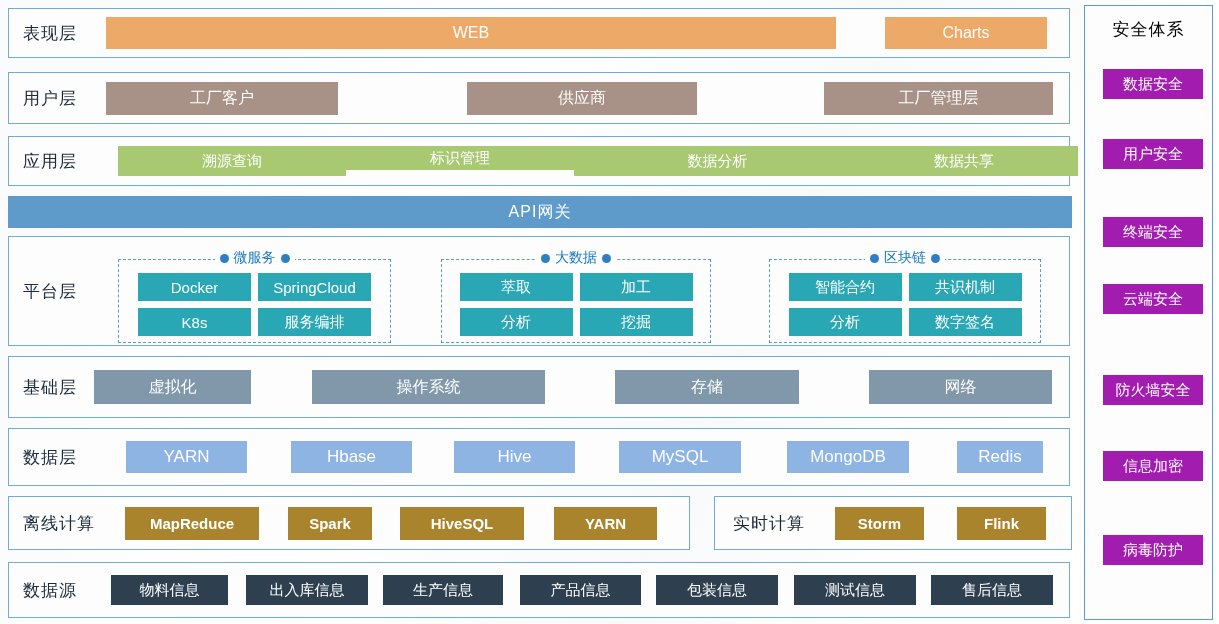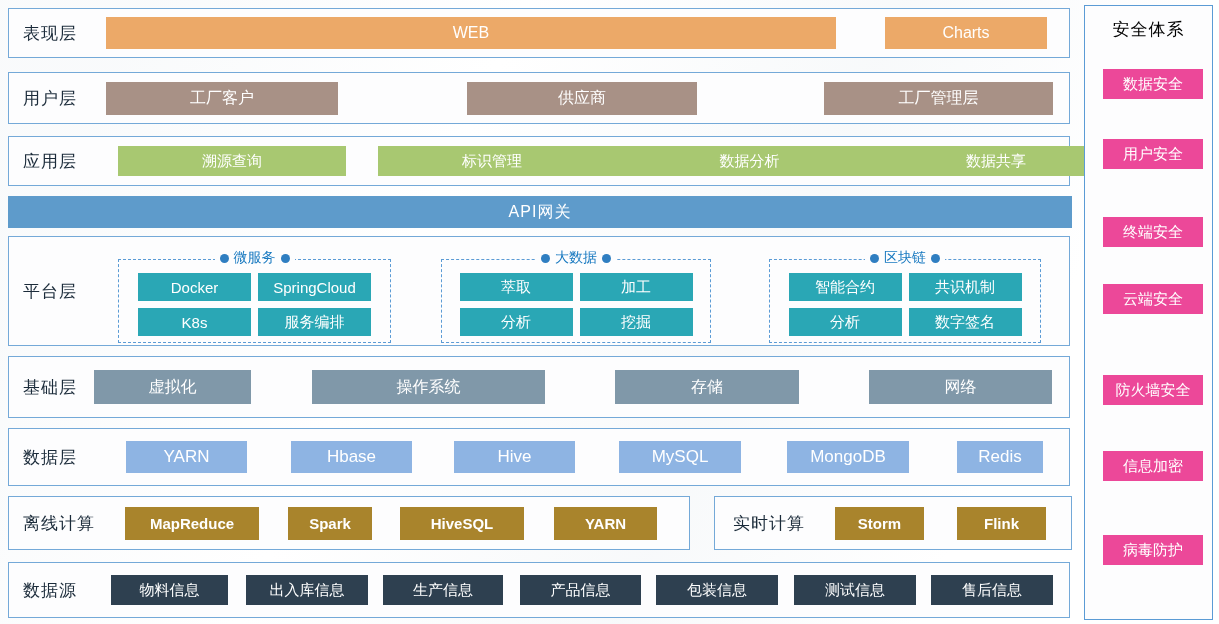--- a/index.html
+++ b/index.html
@@ -29,21 +29,21 @@
     color:#ffffff;box-sizing:border-box;flex-shrink:0;
   }
   .orange{background:#eca968;}
   .brown{background:#a89186;}
   .green{background:#a8c871;}
   .teal{background:#2aa7b5;}
   .slate{background:#8098a9;}
   .lblue{background:#8eb4e3;}
   .gold{background:#a9842c;font-weight:bold;}
   .navy{background:#2e4050;}
-  .sage{background:#ec4899;}
+  .sage{background:#a21caf;}
   #api-bar{
     position:absolute;left:0;top:196px;width:1064px;height:32px;
     background:#5e9bcb;color:#fff;font-size:16px;
     display:flex;align-items:center;justify-content:center;letter-spacing:1px;
   }
   .pgroup{
     position:absolute;height:84px;border:1.5px dashed #5b9bd5;box-sizing:border-box;
   }
   .pgroup-title{
     position:absolute;top:-11px;left:50%;transform:translateX(-50%);
@@ -83,21 +83,21 @@
       <div class="layer-label">用户层</div>
       <div class="bar brown" style="width:232px;height:33px;font-size:16px;">工厂客户</div>
       <div class="bar brown" style="width:230px;height:33px;font-size:16px;margin-left:129px;">供应商</div>
       <div class="bar brown" style="width:229px;height:33px;font-size:16px;margin-left:127px;">工厂管理层</div>
     </div>
 
     <div class="row" style="top:136px;height:50px;">
       <div class="layer-label">应用层</div>
       <div style="display:flex;justify-content:flex-start;width:933px;margin-left:12px;">
         <div class="bar green" style="width:228px;height:30px;font-size:15px;">溯源查询</div>
-        <div class="bar green" style="width:228px;height:30px;font-size:15px;margin-left:32px;">标识管理</div>
+        <div class="bar green" style="width:228px;height:24px;font-size:15px;">标识管理</div>
         <div class="bar green" style="width:276px;height:30px;font-size:15px;padding-left:11px;">数据分析</div>
         <div class="bar green" style="width:228px;height:30px;font-size:15px;">数据共享</div>
       </div>
     </div>
 
     <div id="api-bar">API网关</div>
 
     <div class="row" style="top:236px;height:110px;">
       <div class="layer-label">平台层</div>
 

